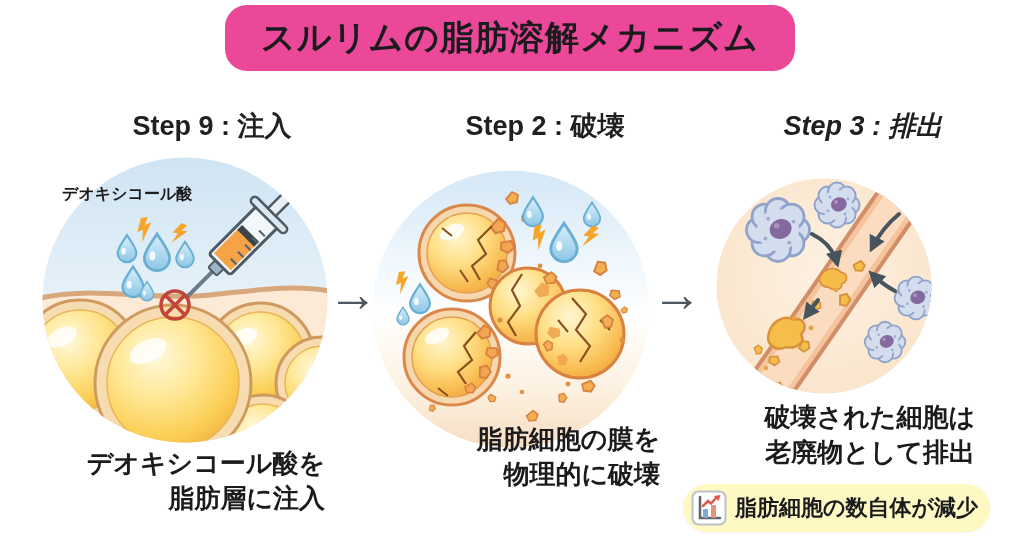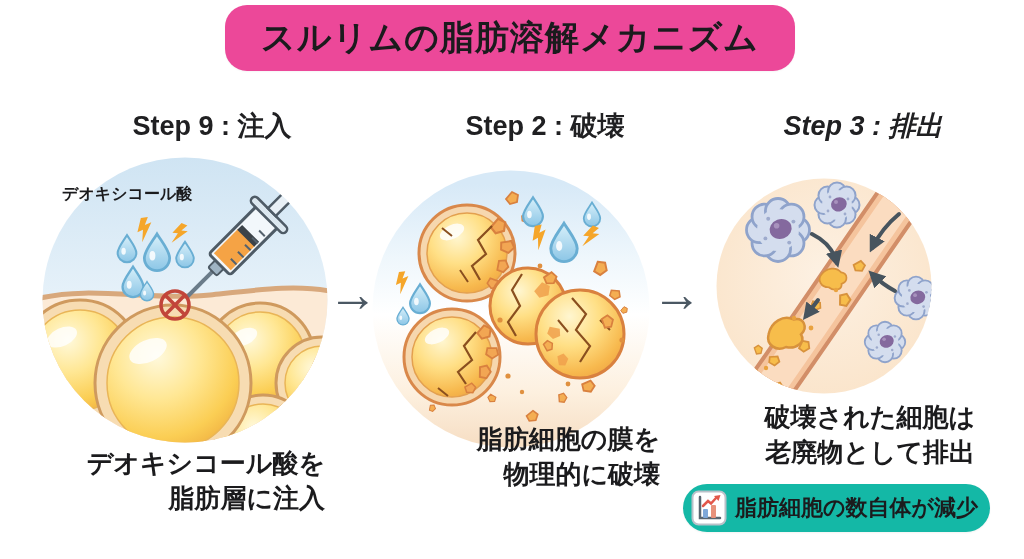--- a/index.html
+++ b/index.html
@@ -29,21 +29,21 @@
   .flow-arrow{
     width:70px;height:60px;line-height:56px;text-align:center;
     font-size:50px;font-weight:600;color:#4b5863;user-select:none;
   }
   #flow-arrow-1{left:318px;top:266px;}
   #flow-arrow-2{left:642px;top:266px;}
   #deoxycholic-label{
     left:62px;top:184px;font-size:16px;font-weight:800;color:#1b1b1d;white-space:nowrap;
   }
   #result-badge{
-    left:683px;top:484px;width:307px;height:48px;background:#14b8a6;border-radius:24px;
+    left:683px;top:484px;width:307px;height:48px;background:#fef9c3;border-radius:24px;
     display:flex;align-items:center;box-shadow:0 1px 2px rgba(0,0,0,0.05);
   }
   #result-badge .badge-text{font-size:22px;font-weight:800;color:#1b1b1d;white-space:nowrap;margin-left:8px;}
   #result-badge .badge-icon{margin-left:8px;flex:0 0 auto;display:block;}
   svg{display:block;}
 </style>
 </head>
 <body>
 
 <div id="page">

